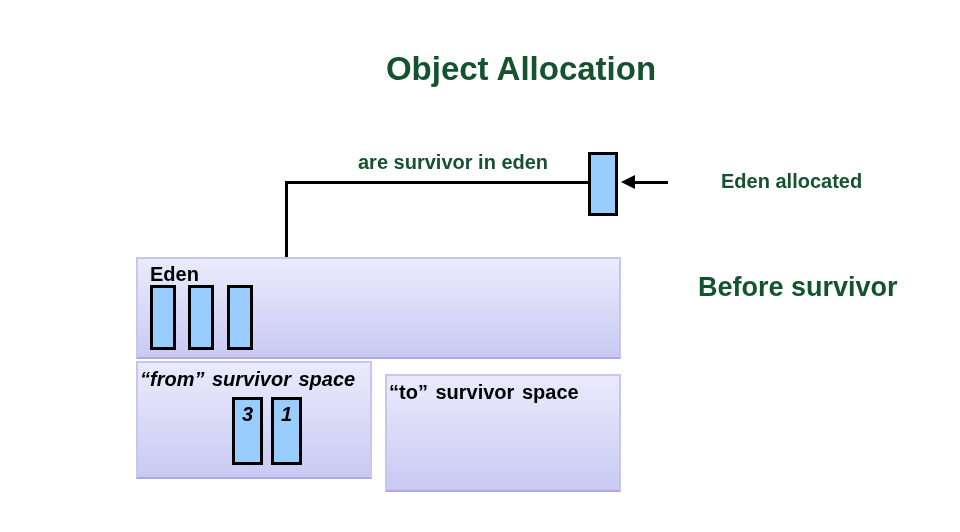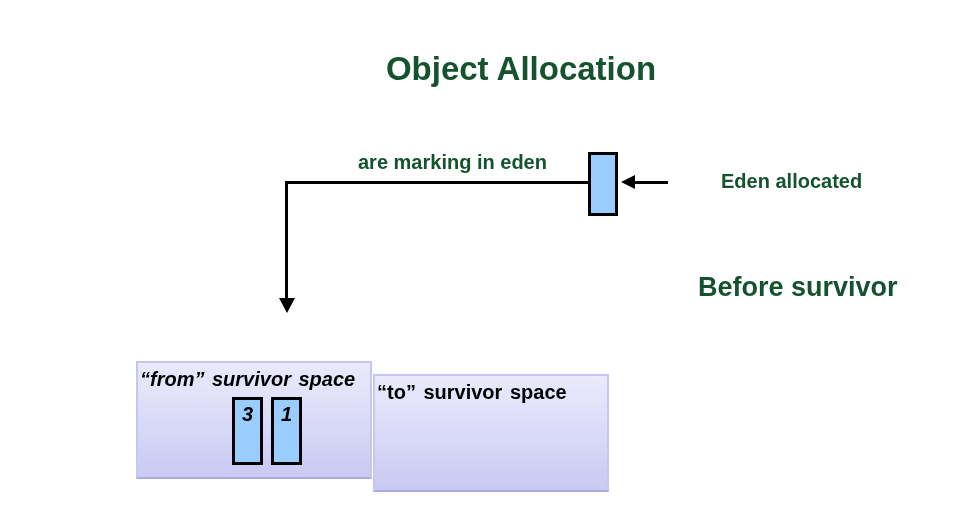--- a/index.html
+++ b/index.html
@@ -65,21 +65,21 @@
 
   
   .region {
     position: absolute;
     background: linear-gradient(180deg, #EAEAFC 0%, #DCDCF8 45%, #C9C9F3 100%);
     border: 2px solid #C6C6F1;
     border-bottom-color: #ABABE2;
   }
   .eden-region { left: 136px; top: 257px; width: 481px; height: 98px; }
   .from-region { left: 136px; top: 361px; width: 232px; height: 114px; font-style: italic; }
-  .to-region   { left: 373px; top: 374px; width: 232px; height: 114px; }
+  .to-region   { left: 385px; top: 374px; width: 232px; height: 114px; }
 
   .region-label {
     position: absolute;
     font-weight: bold;
     font-size: 20px;
     line-height: 1.1;
     white-space: nowrap;
     word-spacing: 2px;
   }
   .eden-label { left: 12px; top: 4px; }
@@ -99,31 +99,37 @@
   .surv-obj-a { left: 94px; }
   .surv-obj-b { left: 133px; }
 </style>
 </head>
 <body>
 
 <div class="canvas">
 
   <div class="lbl title">Object Allocation</div>
 
-  <div class="lbl created-label">are marking in eden</div>
+  <div class="lbl created-label">are survivor in eden</div>
 
   <div class="arrow-line hline-eden"></div>
   <div class="arrow-line vline-eden"></div>
   <div class="arrowhead-down"></div>
 
   <div class="obj allocated-obj"></div>
   <div class="arrow-line hline-alloc"></div>
   <div class="arrowhead-left"></div>
   <div class="lbl just-allocated-label">Eden allocated</div>
 
+  <div class="region eden-region">
+    <div class="region-label eden-label">Eden</div>
+    <div class="obj eden-obj eden-obj-1"></div>
+    <div class="obj eden-obj eden-obj-2"></div>
+    <div class="obj eden-obj eden-obj-3"></div>
+  </div>
 
   <div class="lbl before-marking">Before survivor</div>
 
   <div class="region from-region">
     <div class="region-label surv-label">“from” survivor space</div>
     <div class="obj surv-obj surv-obj-a">3</div>
     <div class="obj surv-obj surv-obj-b">1</div>
   </div>
 
   <div class="region to-region">

